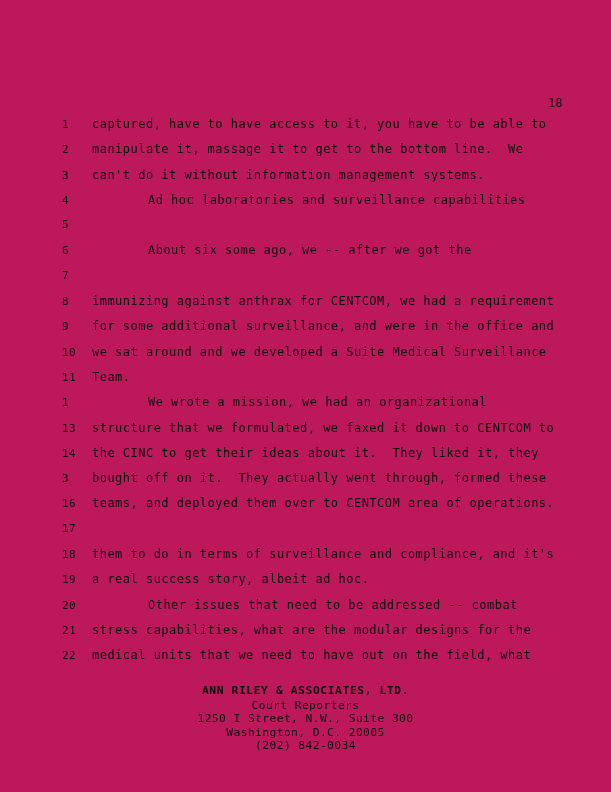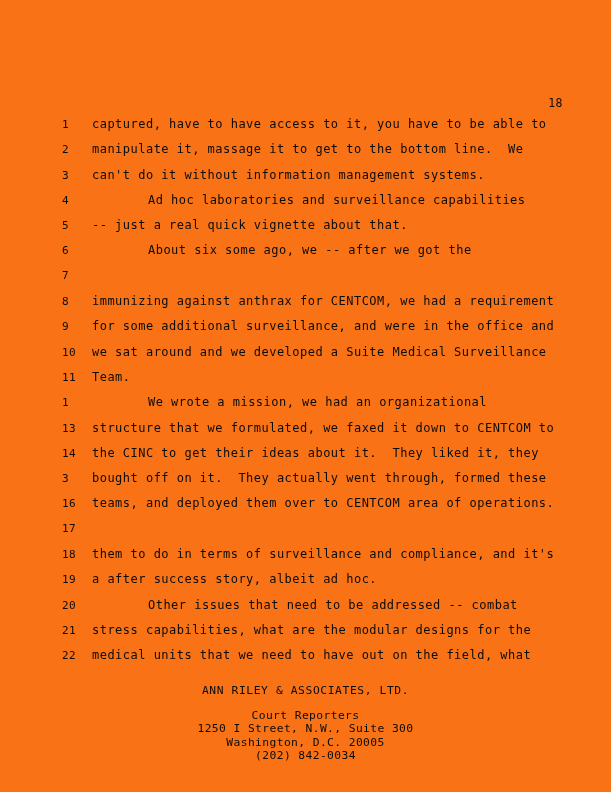--- a/index.html
+++ b/index.html
@@ -11,21 +11,21 @@
     height: 792px;
     background: #ffffff;
     font-family: "DejaVu Sans Mono", monospace;
     color: #0b0b0b;
     position: relative;
     overflow: hidden;
   }
   .page {
     position: absolute;
     inset: 0;
-    background: #f97316;
+    background: #be185d;
   }
   .page-number {
     position: absolute;
     top: 96px;
     right: 48px;
     font-size: 11.5px;
     letter-spacing: 0.5px;
   }
   .transcript {
     position: absolute;
@@ -59,23 +59,23 @@
     top: 684px;
     text-align: center;
     font-size: 11.3px;
     line-height: 13.6px;
     letter-spacing: 0.4px;
   }
   .footer div {
     white-space: pre;
   }
   .footer .firm {
-    font-weight: normal;
+    font-weight: bold;
     letter-spacing: 0.6px;
-    margin-bottom: 11px;
+    margin-bottom: 1px;
   }
 </style>
 </head>
 <body>
 
 <div class="page">
 
   <div class="page-number">18</div>
 
   <div class="transcript">
@@ -90,21 +90,20 @@
     <div class="line">
       <span class="line-no">3</span>
       <span class="line-text">can't do it without information management systems.</span>
     </div>
     <div class="line">
       <span class="line-no">4</span>
       <span class="line-text indent">Ad hoc laboratories and surveillance capabilities</span>
     </div>
     <div class="line">
       <span class="line-no">5</span>
-      <span class="line-text">-- just a real quick vignette about that.</span>
     </div>
     <div class="line">
       <span class="line-no">6</span>
       <span class="line-text indent">About six some ago, we -- after we got the</span>
     </div>
     <div class="line">
       <span class="line-no">7</span>
     </div>
     <div class="line">
       <span class="line-no">8</span>
@@ -144,21 +143,21 @@
     </div>
     <div class="line">
       <span class="line-no">17</span>
     </div>
     <div class="line">
       <span class="line-no">18</span>
       <span class="line-text">them to do in terms of surveillance and compliance, and it's</span>
     </div>
     <div class="line">
       <span class="line-no">19</span>
-      <span class="line-text">a after success story, albeit ad hoc.</span>
+      <span class="line-text">a real success story, albeit ad hoc.</span>
     </div>
     <div class="line">
       <span class="line-no">20</span>
       <span class="line-text indent">Other issues that need to be addressed -- combat</span>
     </div>
     <div class="line">
       <span class="line-no">21</span>
       <span class="line-text">stress capabilities, what are the modular designs for the</span>
     </div>
     <div class="line">

